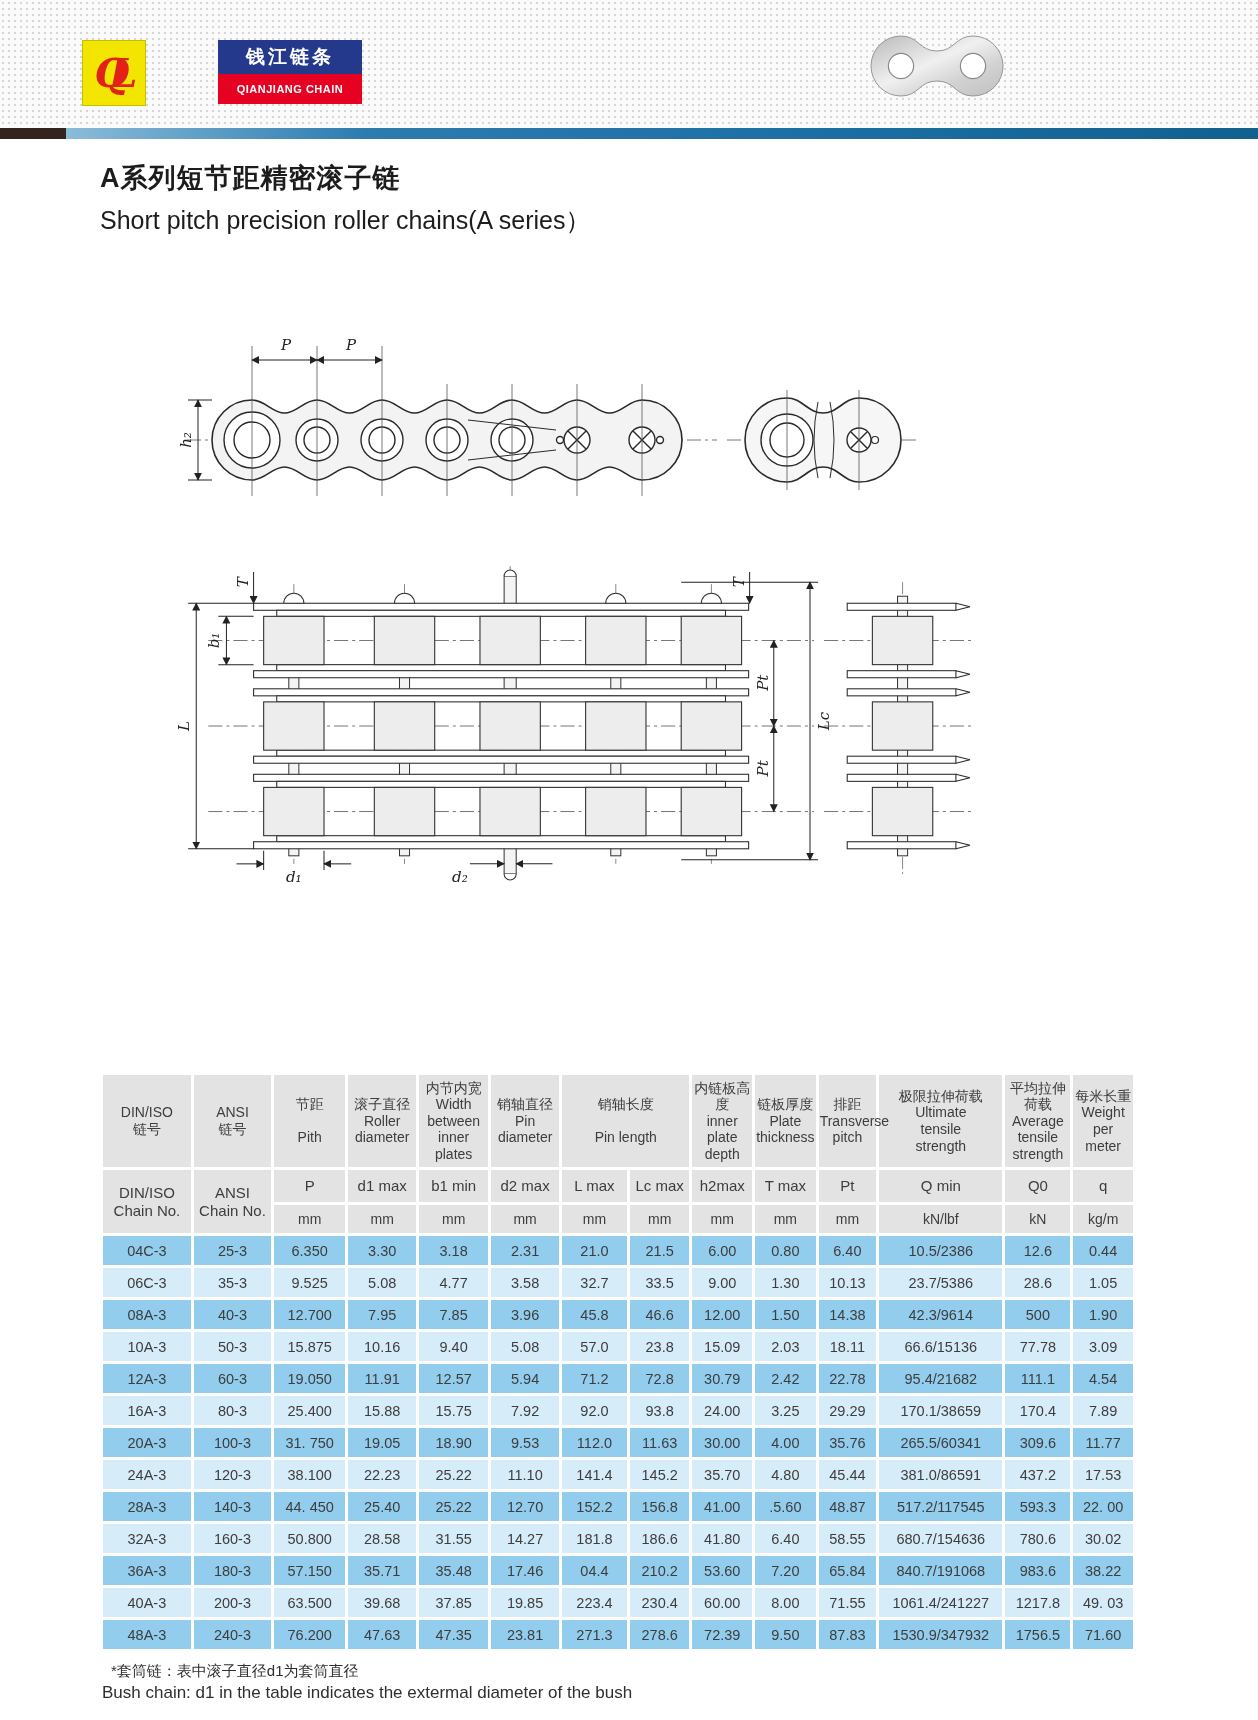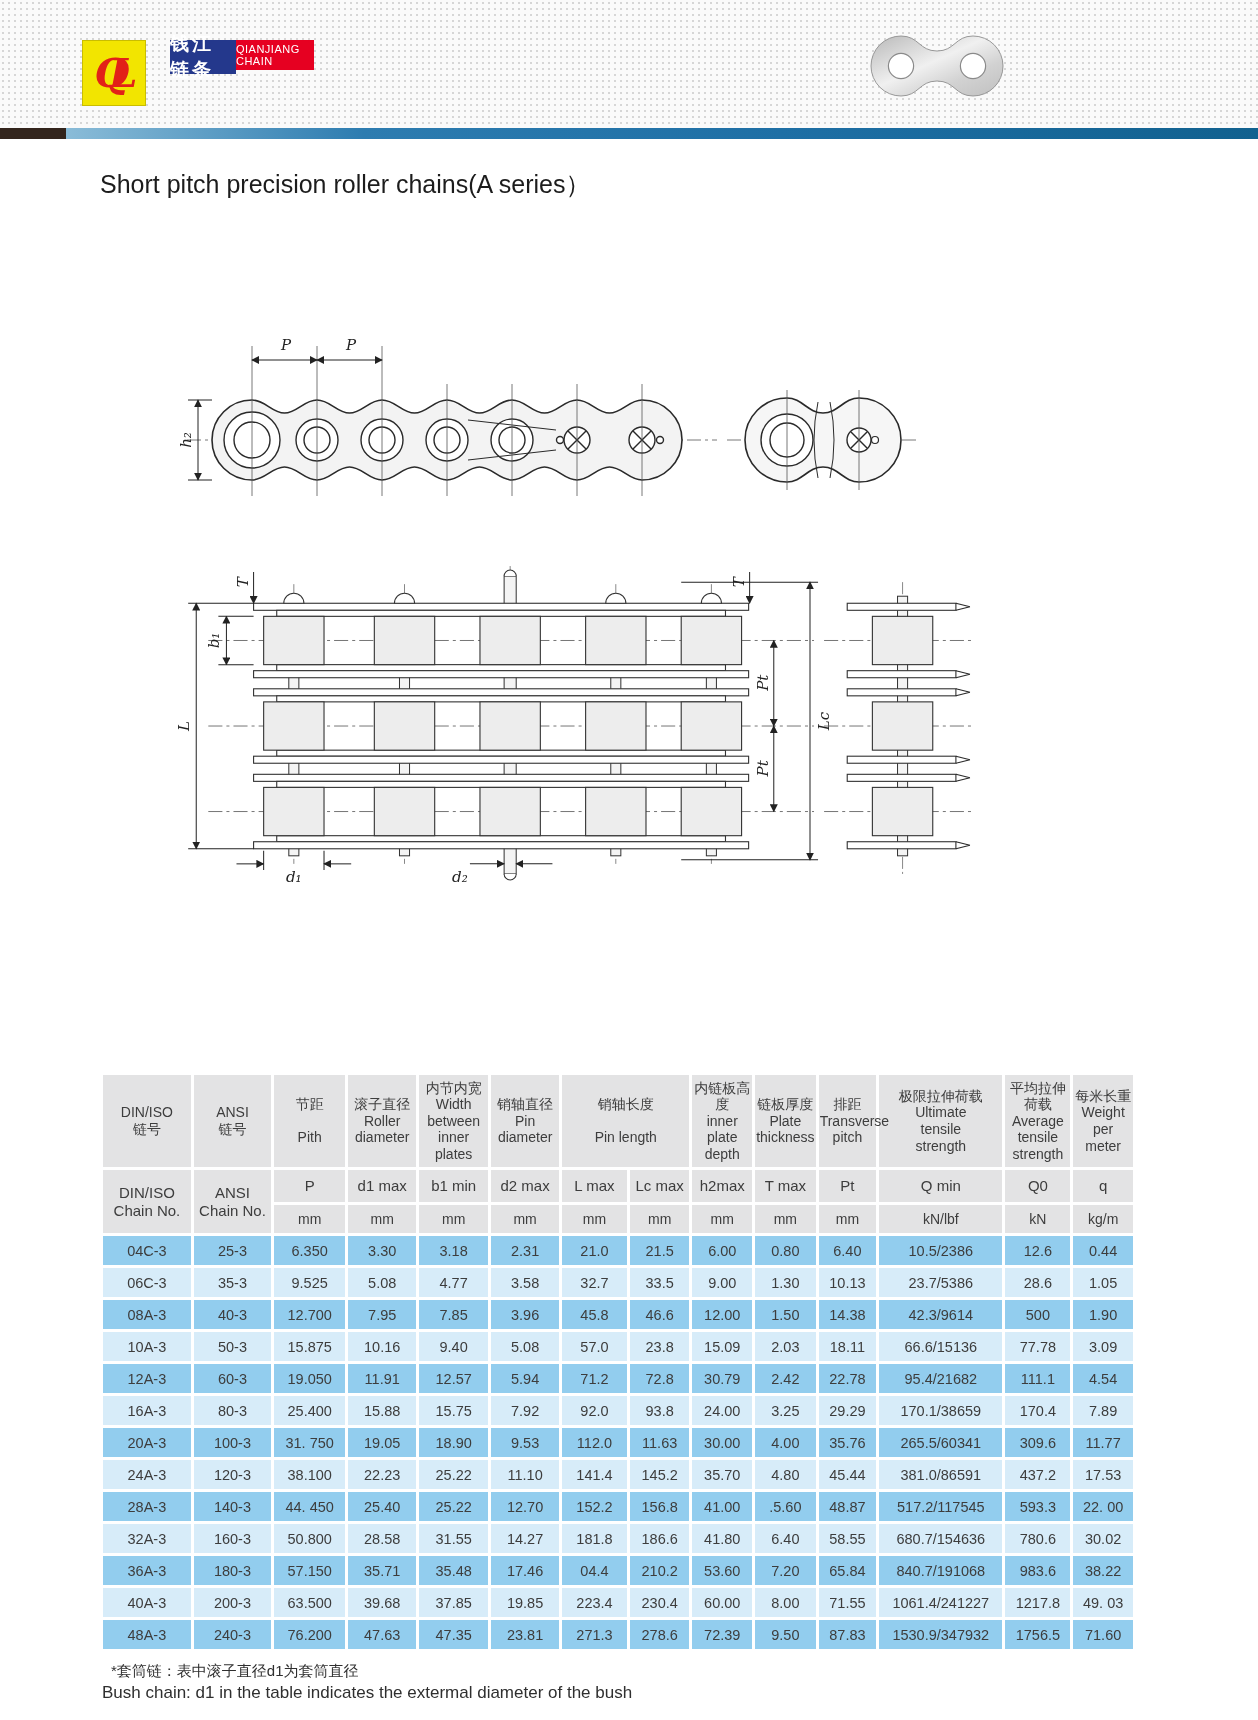--- a/index.html
+++ b/index.html
@@ -16,24 +16,24 @@
   .divider-blue{flex:1;height:100%;
     background:linear-gradient(to right,#8abcd8 0%,#2d7cb0 25%, var(--bar-blue,#1e6fa5) 60%, #11618f 100%);}
 
   
   .logo{position:absolute;left:82px;top:40px;display:flex;gap:24px;}
   .logo-mark{width:62px;height:64px;background:var(--logo-yellow,#f2e500);
              border:1px solid #c9bd00;display:flex;align-items:center;justify-content:center;}
   .logo-mark span{font-family:"DejaVu Serif",serif;font-style:italic;font-weight:bold;
                   font-size:40px;color:var(--logo-red,#e22118);letter-spacing:-20px;
                   transform:translateX(-8px);line-height:1;}
-  .logo-text{display:flex;flex-direction:row;width:144px;}
+  .logo-text{display:flex;flex-direction:column;width:144px;margin-left:48px;}
   .logo-cn{height:34px;background:var(--logo-blue,#24388c);color:#fff;font-weight:bold;
            font-size:19px;letter-spacing:3px;display:flex;align-items:center;justify-content:center;}
-  .logo-en{height:30px;background:var(--logo-red-box,#e60021);color:#fff;font-weight:normal;
+  .logo-en{height:30px;background:var(--logo-red-box,#e60021);color:#fff;font-weight:bold;
            font-size:11px;letter-spacing:.5px;display:flex;align-items:center;justify-content:center;}
   .plate-img{position:absolute;left:862px;top:20px;}
 
   
   .title-block{position:absolute;left:100px;top:160px;}
   .title-cn{margin:0;font-size:27px;font-weight:bold;color:#1c1c1c;letter-spacing:1px;}
   .title-en{margin:8px 0 0 0;font-size:25px;font-weight:normal;color:#1c1c1c;}
 
   
   .svg1{position:absolute;left:172px;top:318px;}
@@ -86,20 +86,21 @@
       <circle cx="65" cy="65" r="21" fill="#fff" stroke="#8a8a8a" stroke-width="2"></circle>
       <circle cx="185" cy="65" r="21" fill="#fff" stroke="#8a8a8a" stroke-width="2"></circle>
     </svg>
   </header>
   <div class="divider">
     <span class="divider-dark"></span>
     <span class="divider-blue"></span>
   </div>
 
   <section class="title-block">
+    <h1 class="title-cn">A系列短节距精密滚子链</h1>
     <h2 class="title-en">Short pitch precision roller chains(A series）</h2>
   </section>
 
   <svg class="svg1" width="800" height="210" viewBox="0 0 800 210">
     <defs>
       <marker id="arr1" viewBox="0 0 10 10" refX="9" refY="5" markerWidth="8" markerHeight="8" orient="auto-start-reverse">
         <path d="M0,0L10,5L0,10z" fill="#222"></path>
       </marker>
     </defs>
 

